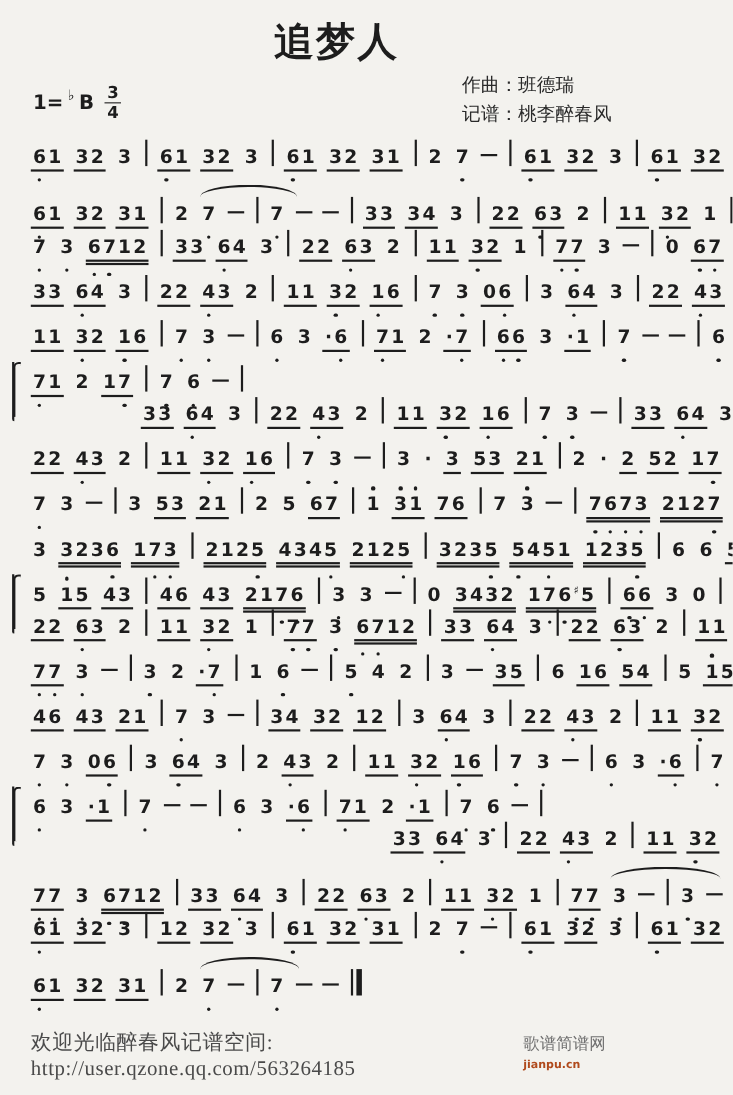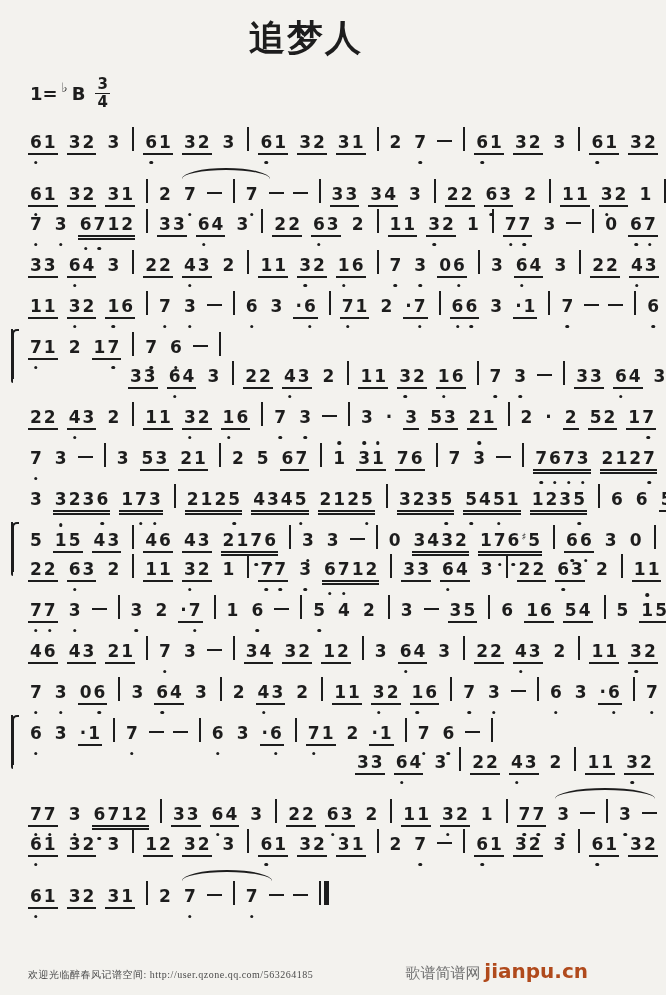--- a/index.html
+++ b/index.html
@@ -46,39 +46,43 @@
   .finalbar i{display:inline-block; height:24px; background:var(--ink);}
   .finalbar .thin{width:2px; margin-right:3px;}
   .finalbar .thick{width:5px;}
   .dash{display:inline-block; width:15px; height:2.4px; background:var(--ink); vertical-align:6px; margin-right:9px;}
   .arc{display:inline-block; height:11px; border-top:2px solid var(--ink); border-radius:50% 50% 0 0 / 100% 100% 0 0; vertical-align:21px;}
   .brace{position:absolute; left:-17px; top:-3px; width:9px; height:54px;}
   .brace::before{content:""; position:absolute; left:0; top:0; bottom:0; width:2px; background:var(--ink); border-radius:0 0 0 2px;}
   .brace::after{content:""; position:absolute; left:1px; top:0; bottom:4px; width:5px; border-left:2px solid var(--ink); border-top:2px solid var(--ink); border-radius:5px 0 0 0;}
   
   .footer{position:absolute; left:28px; right:14px; bottom:12px; display:flex; justify-content:space-between; align-items:baseline;}
-  .footer-left{font-size:10px; color:var(--footer); font-family:"Liberation Serif","DejaVu Serif",serif; letter-spacing:0.5px;}
+  .footer-left{font-size:19px; color:var(--footer); font-family:"Liberation Serif","DejaVu Serif",serif; letter-spacing:0.5px;}
   .site{font-size:15px; color:var(--site-gray); font-family:"Liberation Serif","DejaVu Serif",serif;}
-  .site b{color:var(--site-red); font-family:"DejaVu Sans",sans-serif; font-size:20px;}
+  .site b{color:var(--site-red); font-family:"DejaVu Sans",sans-serif; font-size:10px;}
 </style>
 </head>
 <body>
 
 <div class="page">
   <div class="title">追梦人</div>
 
   <div class="head-row">
     <div class="keysig">
       <span>1=</span>
         <span class="flat">♭</span>
         <span>B</span>
       <span class="frac">
         <span class="top">3</span>
         <span class="bot">4</span>
       </span>
+    </div>
+    <div class="credits">
+      <div>作曲：班德瑞</div>
+      <div>记谱：桃李醉春风</div>
     </div>
   </div>
 
   <div class="score" id="score">
       <div class="line"><span class="note t u1"><span class="d lo">6</span><span class="d">1</span></span><span class="note t u1"><span class="d">3</span><span class="d">2</span></span><span class="note t "><span class="d">3</span></span><span class="bar"></span><span class="note t u1"><span class="d lo">6</span><span class="d">1</span></span><span class="note t u1"><span class="d">3</span><span class="d">2</span></span><span class="note t "><span class="d">3</span></span><span class="bar"></span><span class="note t u1"><span class="d lo">6</span><span class="d">1</span></span><span class="note t u1"><span class="d">3</span><span class="d">2</span></span><span class="note t u1"><span class="d">3</span><span class="d">1</span></span><span class="bar"></span><span class="note t "><span class="d">2</span></span><span class="note t "><span class="d lo">7</span></span><span class="dash"></span><span class="bar"></span><span class="note t u1"><span class="d lo">6</span><span class="d">1</span></span><span class="note t u1"><span class="d">3</span><span class="d">2</span></span><span class="note t "><span class="d">3</span></span><span class="bar"></span><span class="note t u1"><span class="d lo">6</span><span class="d">1</span></span><span class="note t u1"><span class="d">3</span><span class="d">2</span></span></div>
       <div class="line"><span class="note t u1"><span class="d lo">6</span><span class="d">1</span></span><span class="note t u1"><span class="d">3</span><span class="d">2</span></span><span class="note t u1"><span class="d">3</span><span class="d">1</span></span><span class="bar"></span><span class="note t "><span class="d">2</span></span><span class="arc" style="width: 88px; margin-right: -88px;"></span><span class="note t "><span class="d lo">7</span></span><span class="dash"></span><span class="bar"></span><span class="note t "><span class="d lo">7</span></span><span class="dash"></span><span class="dash"></span><span class="bar"></span><span class="note t u1"><span class="d">3</span><span class="d">3</span></span><span class="note t u1"><span class="d">3</span><span class="d">4</span></span><span class="note t "><span class="d">3</span></span><span class="bar"></span><span class="note t u1"><span class="d">2</span><span class="d">2</span></span><span class="note t u1"><span class="d lo">6</span><span class="d">3</span></span><span class="note t "><span class="d">2</span></span><span class="bar"></span><span class="note t u1"><span class="d">1</span><span class="d">1</span></span><span class="note t u1"><span class="d lo">3</span><span class="d">2</span></span><span class="note t "><span class="d">1</span></span><span class="bar"></span></div>
       <div class="line"><span class="note t "><span class="d lo">7</span></span><span class="note t "><span class="d lo">3</span></span><span class="note t u2"><span class="d lo">6</span><span class="d lo">7</span><span class="d">1</span><span class="d">2</span></span><span class="bar"></span><span class="note t u1"><span class="d">3</span><span class="d">3</span></span><span class="note t u1"><span class="d lo">6</span><span class="d">4</span></span><span class="note t "><span class="d">3</span></span><span class="bar"></span><span class="note t u1"><span class="d">2</span><span class="d">2</span></span><span class="note t u1"><span class="d lo">6</span><span class="d">3</span></span><span class="note t "><span class="d">2</span></span><span class="bar"></span><span class="note t u1"><span class="d">1</span><span class="d">1</span></span><span class="note t u1"><span class="d lo">3</span><span class="d">2</span></span><span class="note t "><span class="d">1</span></span><span class="bar"></span><span class="note t u1"><span class="d lo">7</span><span class="d lo">7</span></span><span class="note t "><span class="d">3</span></span><span class="dash"></span><span class="bar"></span><span class="note t "><span class="d">0</span></span><span class="note t u1"><span class="d lo">6</span><span class="d lo">7</span></span></div>
       <div class="line"><span class="note t u1"><span class="d">3</span><span class="d">3</span></span><span class="note t u1"><span class="d lo">6</span><span class="d">4</span></span><span class="note t "><span class="d">3</span></span><span class="bar"></span><span class="note t u1"><span class="d">2</span><span class="d">2</span></span><span class="note t u1"><span class="d lo">4</span><span class="d">3</span></span><span class="note t "><span class="d">2</span></span><span class="bar"></span><span class="note t u1"><span class="d">1</span><span class="d">1</span></span><span class="note t u1"><span class="d lo">3</span><span class="d">2</span></span><span class="note t u1"><span class="d lo">1</span><span class="d">6</span></span><span class="bar"></span><span class="note t "><span class="d lo">7</span></span><span class="note t "><span class="d lo">3</span></span><span class="note t u1"><span class="d">0</span><span class="d lo">6</span></span><span class="bar"></span><span class="note t "><span class="d">3</span></span><span class="note t u1"><span class="d lo">6</span><span class="d">4</span></span><span class="note t "><span class="d">3</span></span><span class="bar"></span><span class="note t u1"><span class="d">2</span><span class="d">2</span></span><span class="note t u1"><span class="d lo">4</span><span class="d">3</span></span></div>
       <div class="line"><span class="note t u1"><span class="d">1</span><span class="d">1</span></span><span class="note t u1"><span class="d lo">3</span><span class="d">2</span></span><span class="note t u1"><span class="d lo">1</span><span class="d">6</span></span><span class="bar"></span><span class="note t "><span class="d lo">7</span></span><span class="note t "><span class="d lo">3</span></span><span class="dash"></span><span class="bar"></span><span class="note t "><span class="d lo">6</span></span><span class="note t "><span class="d">3</span></span><span class="note t u1"><span class="mdot">·</span><span class="d lo">6</span></span><span class="bar"></span><span class="note t u1"><span class="d lo">7</span><span class="d">1</span></span><span class="note t "><span class="d">2</span></span><span class="note t u1"><span class="mdot">·</span><span class="d lo">7</span></span><span class="bar"></span><span class="note t u1"><span class="d lo">6</span><span class="d lo">6</span></span><span class="note t "><span class="d">3</span></span><span class="note t u1"><span class="mdot">·</span><span class="d">1</span></span><span class="bar"></span><span class="note t "><span class="d lo">7</span></span><span class="dash"></span><span class="dash"></span><span class="bar"></span><span class="note t "><span class="d lo">6</span></span></div>
       <div class="line pair-start"><span class="brace"></span><span class="note t u1"><span class="d lo">7</span><span class="d">1</span></span><span class="note t "><span class="d">2</span></span><span class="note t u1"><span class="d">1</span><span class="d lo">7</span></span><span class="bar"></span><span class="note t "><span class="d lo">7</span></span><span class="note t "><span class="d lo">6</span></span><span class="dash"></span><span class="bar"></span></div>

